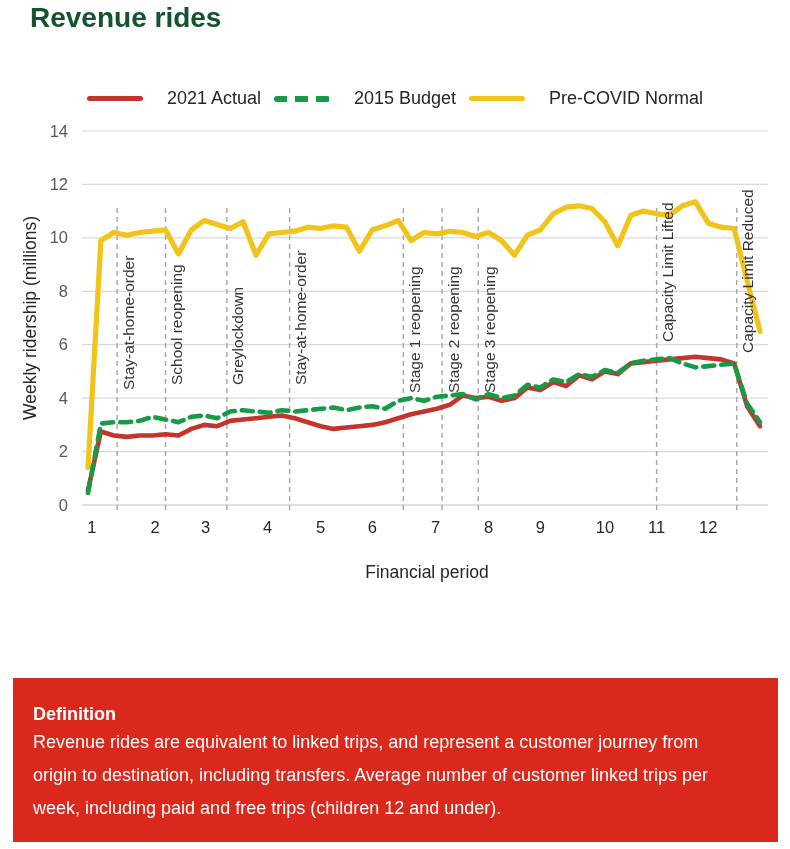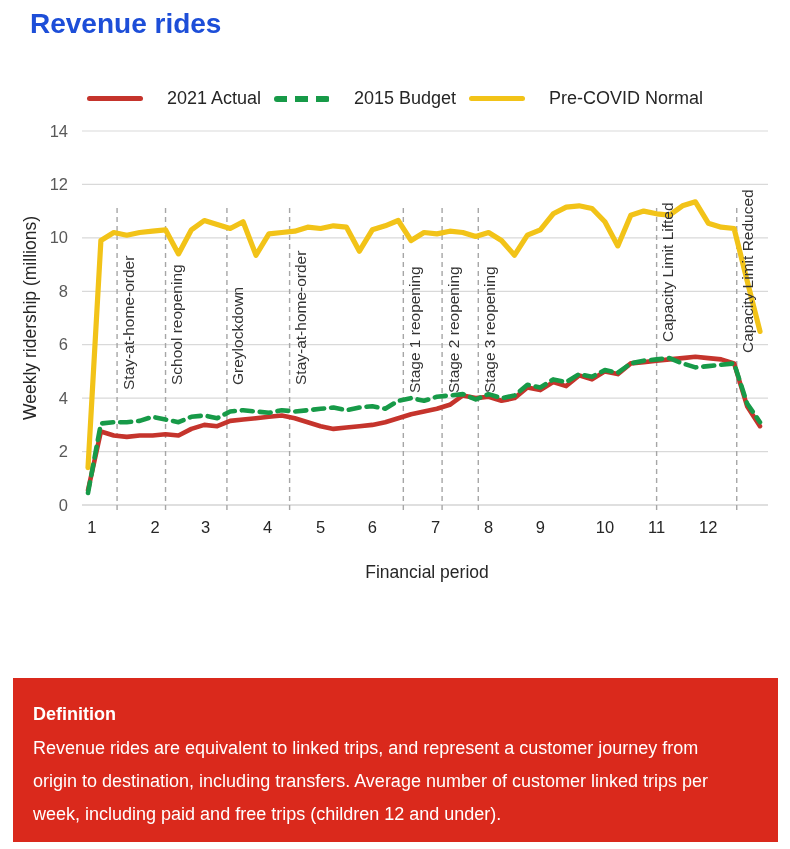--- a/index.html
+++ b/index.html
@@ -4,40 +4,40 @@
 <style>
   html,body{margin:0;padding:0;background:#ffffff;}
   .page{
     position:relative;
     width:790px;height:849px;
     background:#ffffff;
     font-family:"Liberation Sans", sans-serif;
     overflow:hidden;
   }
   .page-title{
-    position:absolute;left:30px;top:8px;
-    font-size:28px;font-weight:bold;color:#1d4ed8;
+    position:absolute;left:30px;top:2px;
+    font-size:28px;font-weight:bold;color:#14532d;
     letter-spacing:0;
   }
   .legend{
     position:absolute;left:0;top:88px;width:790px;
     display:flex;justify-content:center;align-items:center;gap:13px;
   }
   .legend-item{display:flex;align-items:center;gap:24px;}
   .legend-swatch{width:56px;height:5px;border-radius:3px;}
   .legend-label{font-size:18px;color:#262626;white-space:nowrap;}
   svg.chart{position:absolute;left:0;top:0;width:790px;height:849px;
     font-family:"Liberation Sans", sans-serif;}
   .definition-box{
     position:absolute;left:13px;top:678px;width:765px;height:164px;
     box-sizing:border-box;
     padding:26px 24px 0 20px;
     color:#ffffff;
   }
-  .definition-heading{font-size:18px;font-weight:bold;margin:0 0 7px 0;}
+  .definition-heading{font-size:18px;font-weight:bold;margin:0 0 1px 0;}
   .definition-body{font-size:18px;line-height:33px;margin:0;max-width:712px;}
 </style>
 </head>
 <body>
 
 <div class="page">
 
   <div class="page-title">Revenue rides</div>
 
   <div class="legend">

